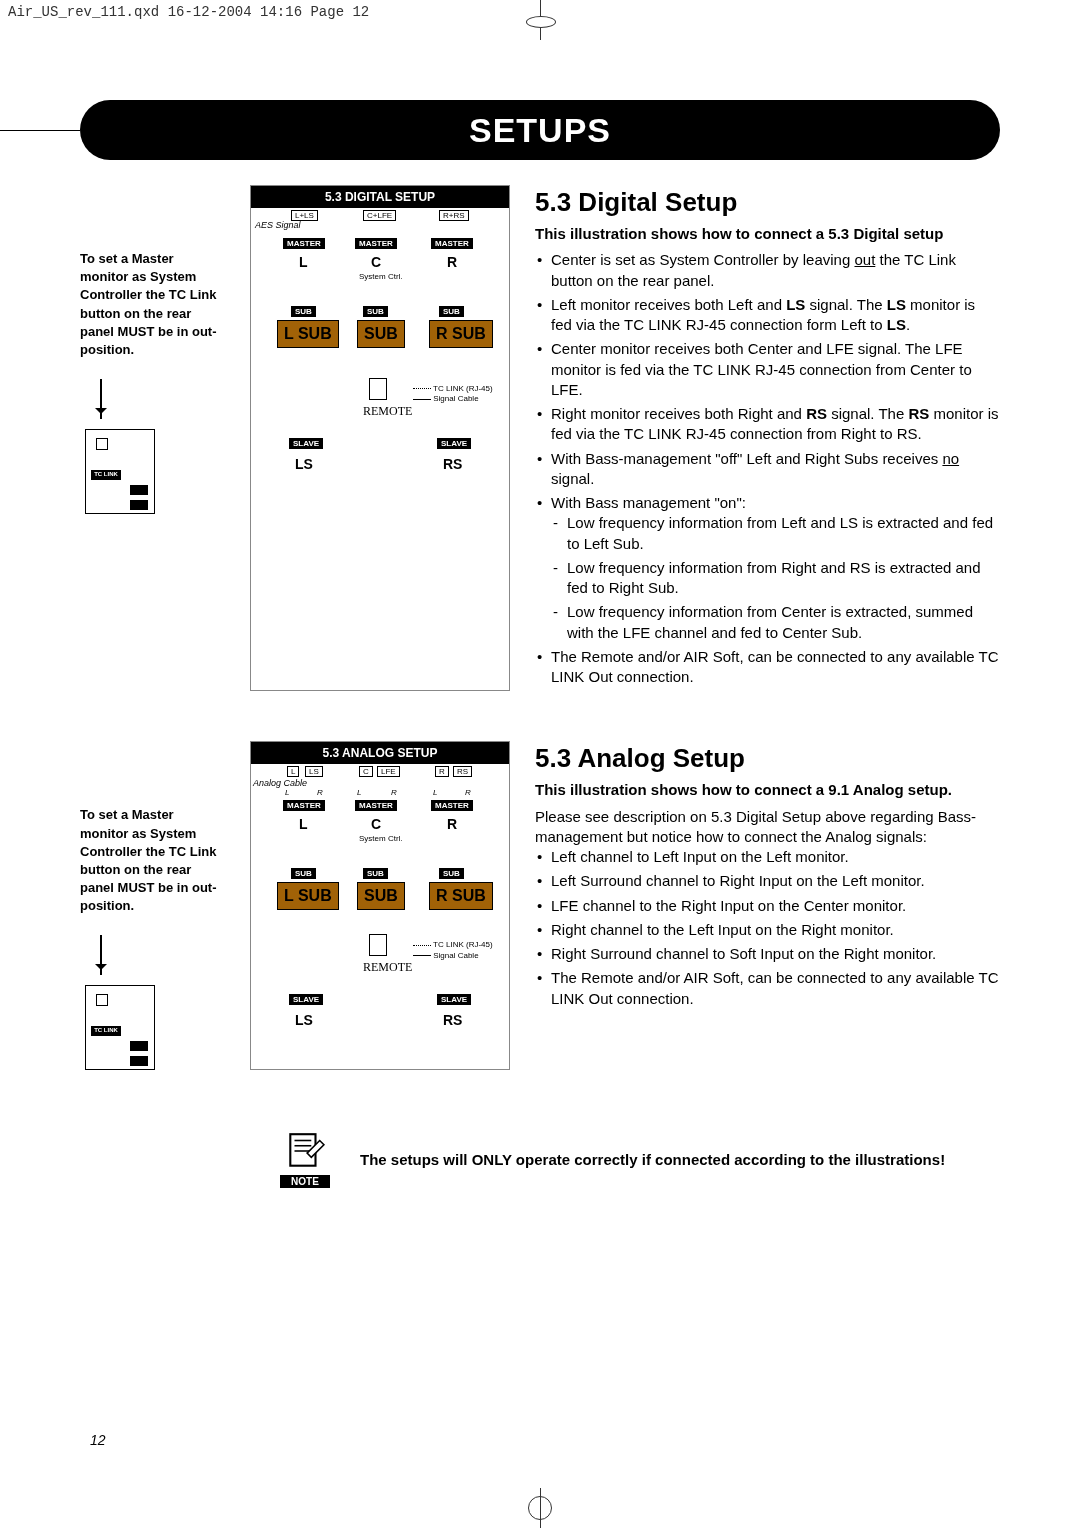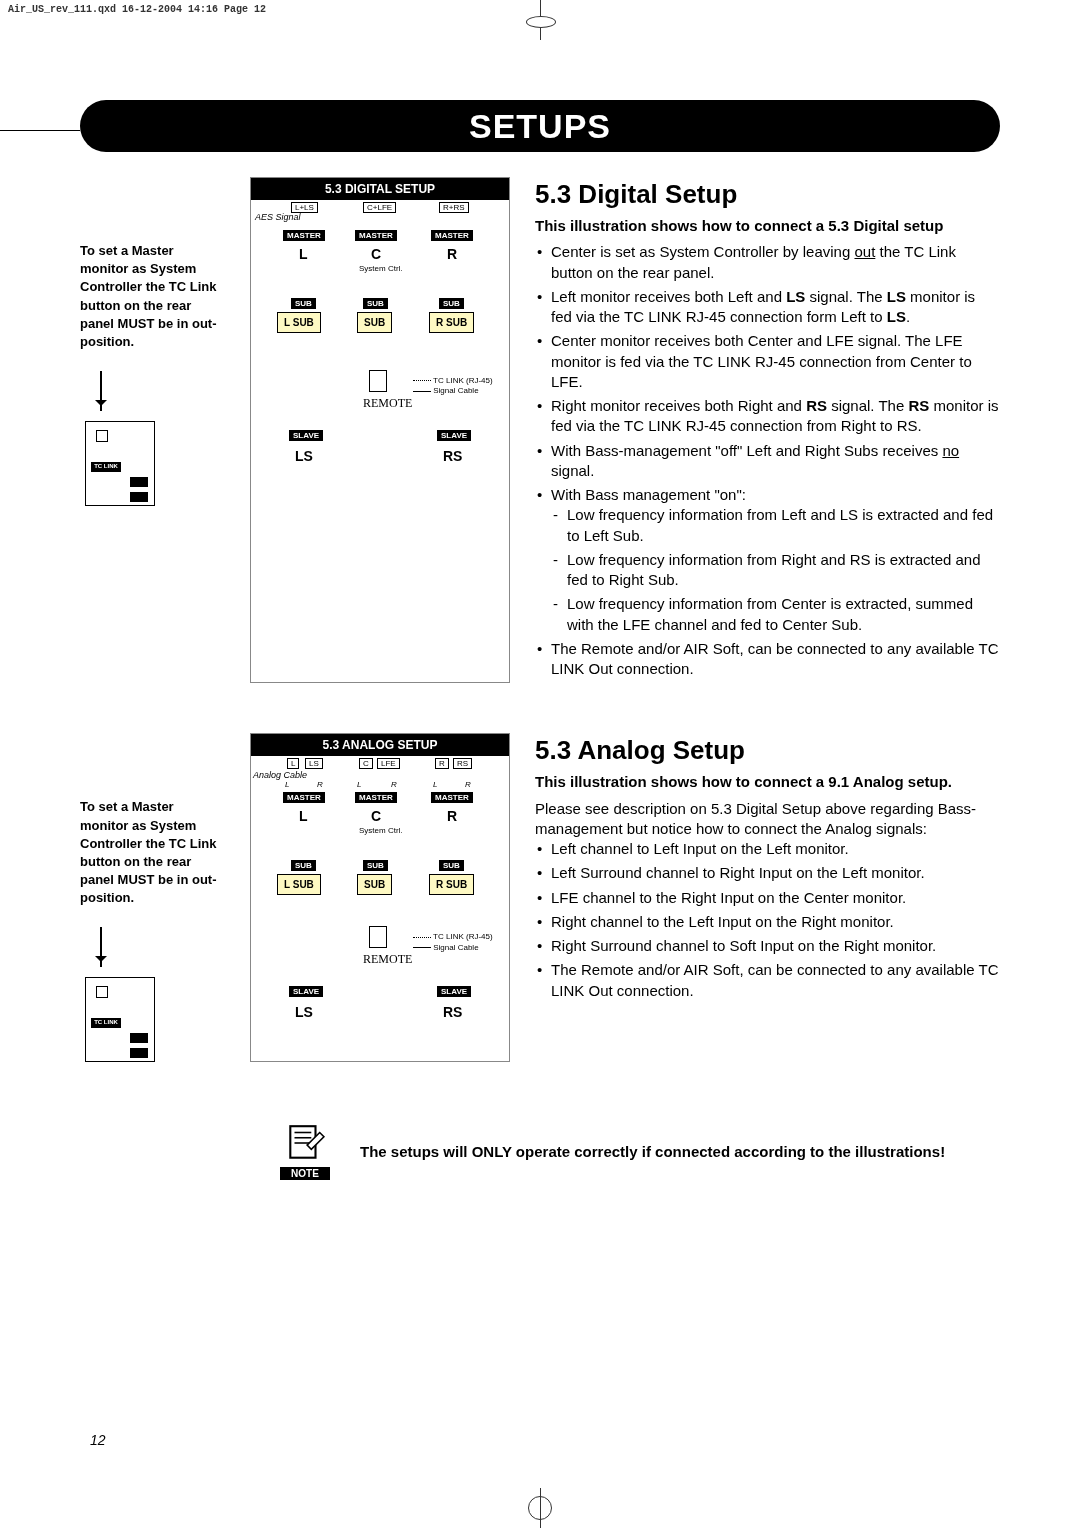--- a/index.html
+++ b/index.html
@@ -9,23 +9,22 @@
     color: #000;
     width: 1080px;
     height: 1528px;
     position: relative;
     font-size: 14px;
   }
   .slug {
     position: absolute;
     top: 4px; left: 8px;
     font-family: "Courier New", monospace;
-    font-size: 10px;
+    font-size: 14px;
     color: #333;
-    font-weight: bold;
   }
   .crop-top {
     position: absolute;
     top: 0; left: 50%;
     transform: translateX(-50%);
     width: 40px; height: 40px;
   }
   .crop-top::before {
     content: "";
     position: absolute;
@@ -62,21 +61,21 @@
     position: absolute;
     left: 80px; top: 100px;
     width: 920px;
   }
 
   
   .banner {
     background: #000;
     color: #fff;
     border-radius: 40px;
-    height: 52px;
+    height: 60px;
     display: flex;
     align-items: center;
     justify-content: center;
     font-size: 34px;
     font-weight: bold;
     letter-spacing: 1px;
     margin-bottom: 25px;
     position: relative;
   }
   .banner::before {
@@ -175,23 +174,23 @@
     font-weight:bold;
     font-size:14px;
     text-align:center;
   }
   .subchip{
     position:absolute; background:#000; color:#fff;
     font-size:8px; padding:1px 4px; font-weight:bold;
   }
   .subbox{
     position:absolute; border:1px solid #000;
-    font-size:10px; font-weight:bold;
+    font-size:16px; font-weight:bold;
     padding:4px 6px;
-    background:#fef9c3;
+    background:#a16207;
   }
   .tiny{ font-size:8px; position:absolute; }
   .remote-box{
     position:absolute;
     width:18px; height:22px; border:1px solid #000;
     left:118px;
   }
   .remote-lbl{position:absolute; font-size:12px;font-family:Liberation Serif, serif;}
   .legend{
     position:absolute; font-size:8px; line-height:1.3;

